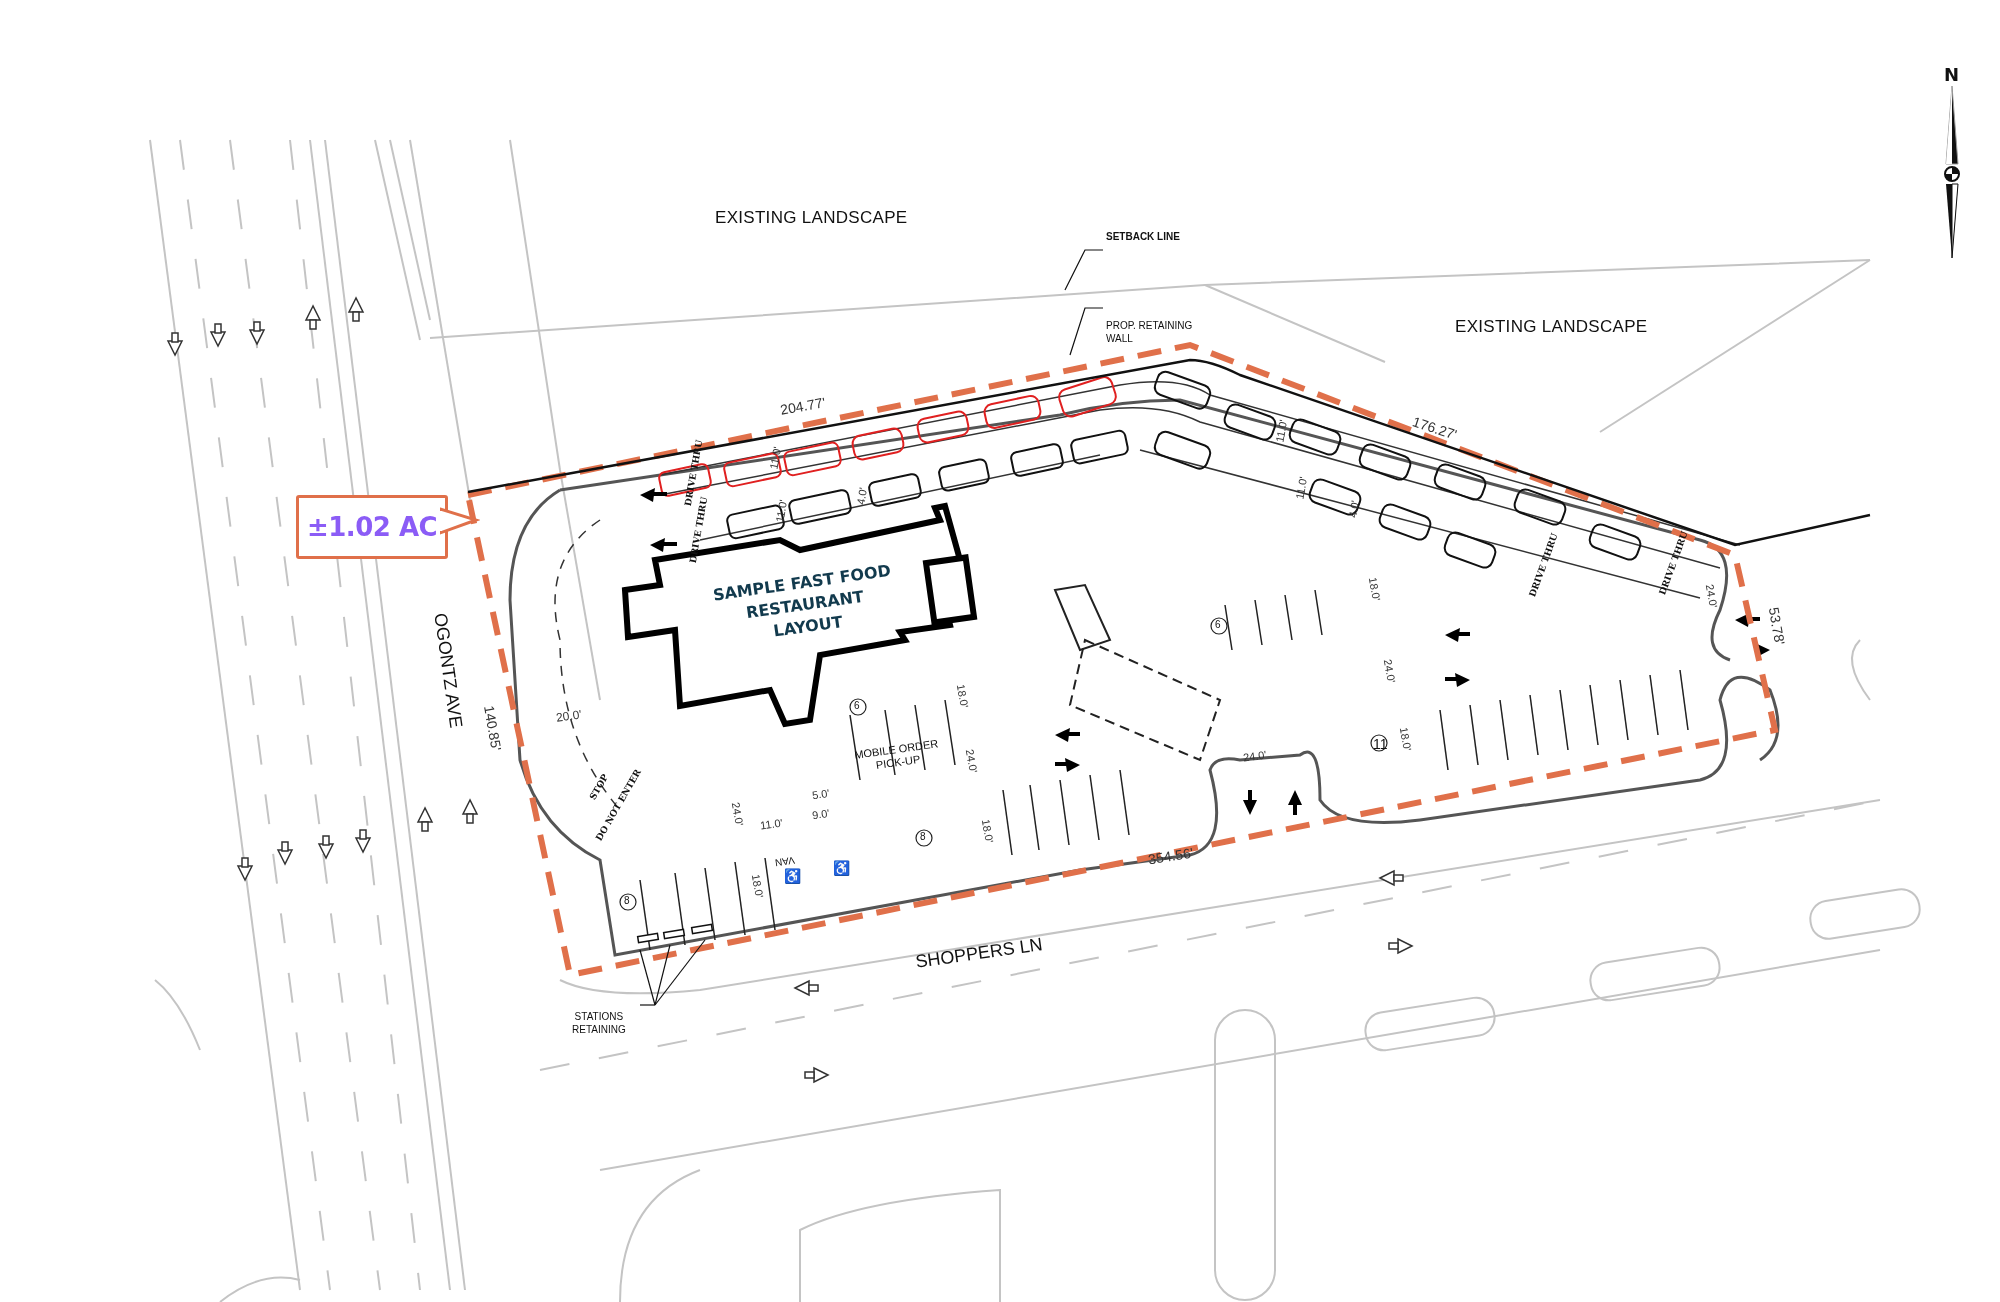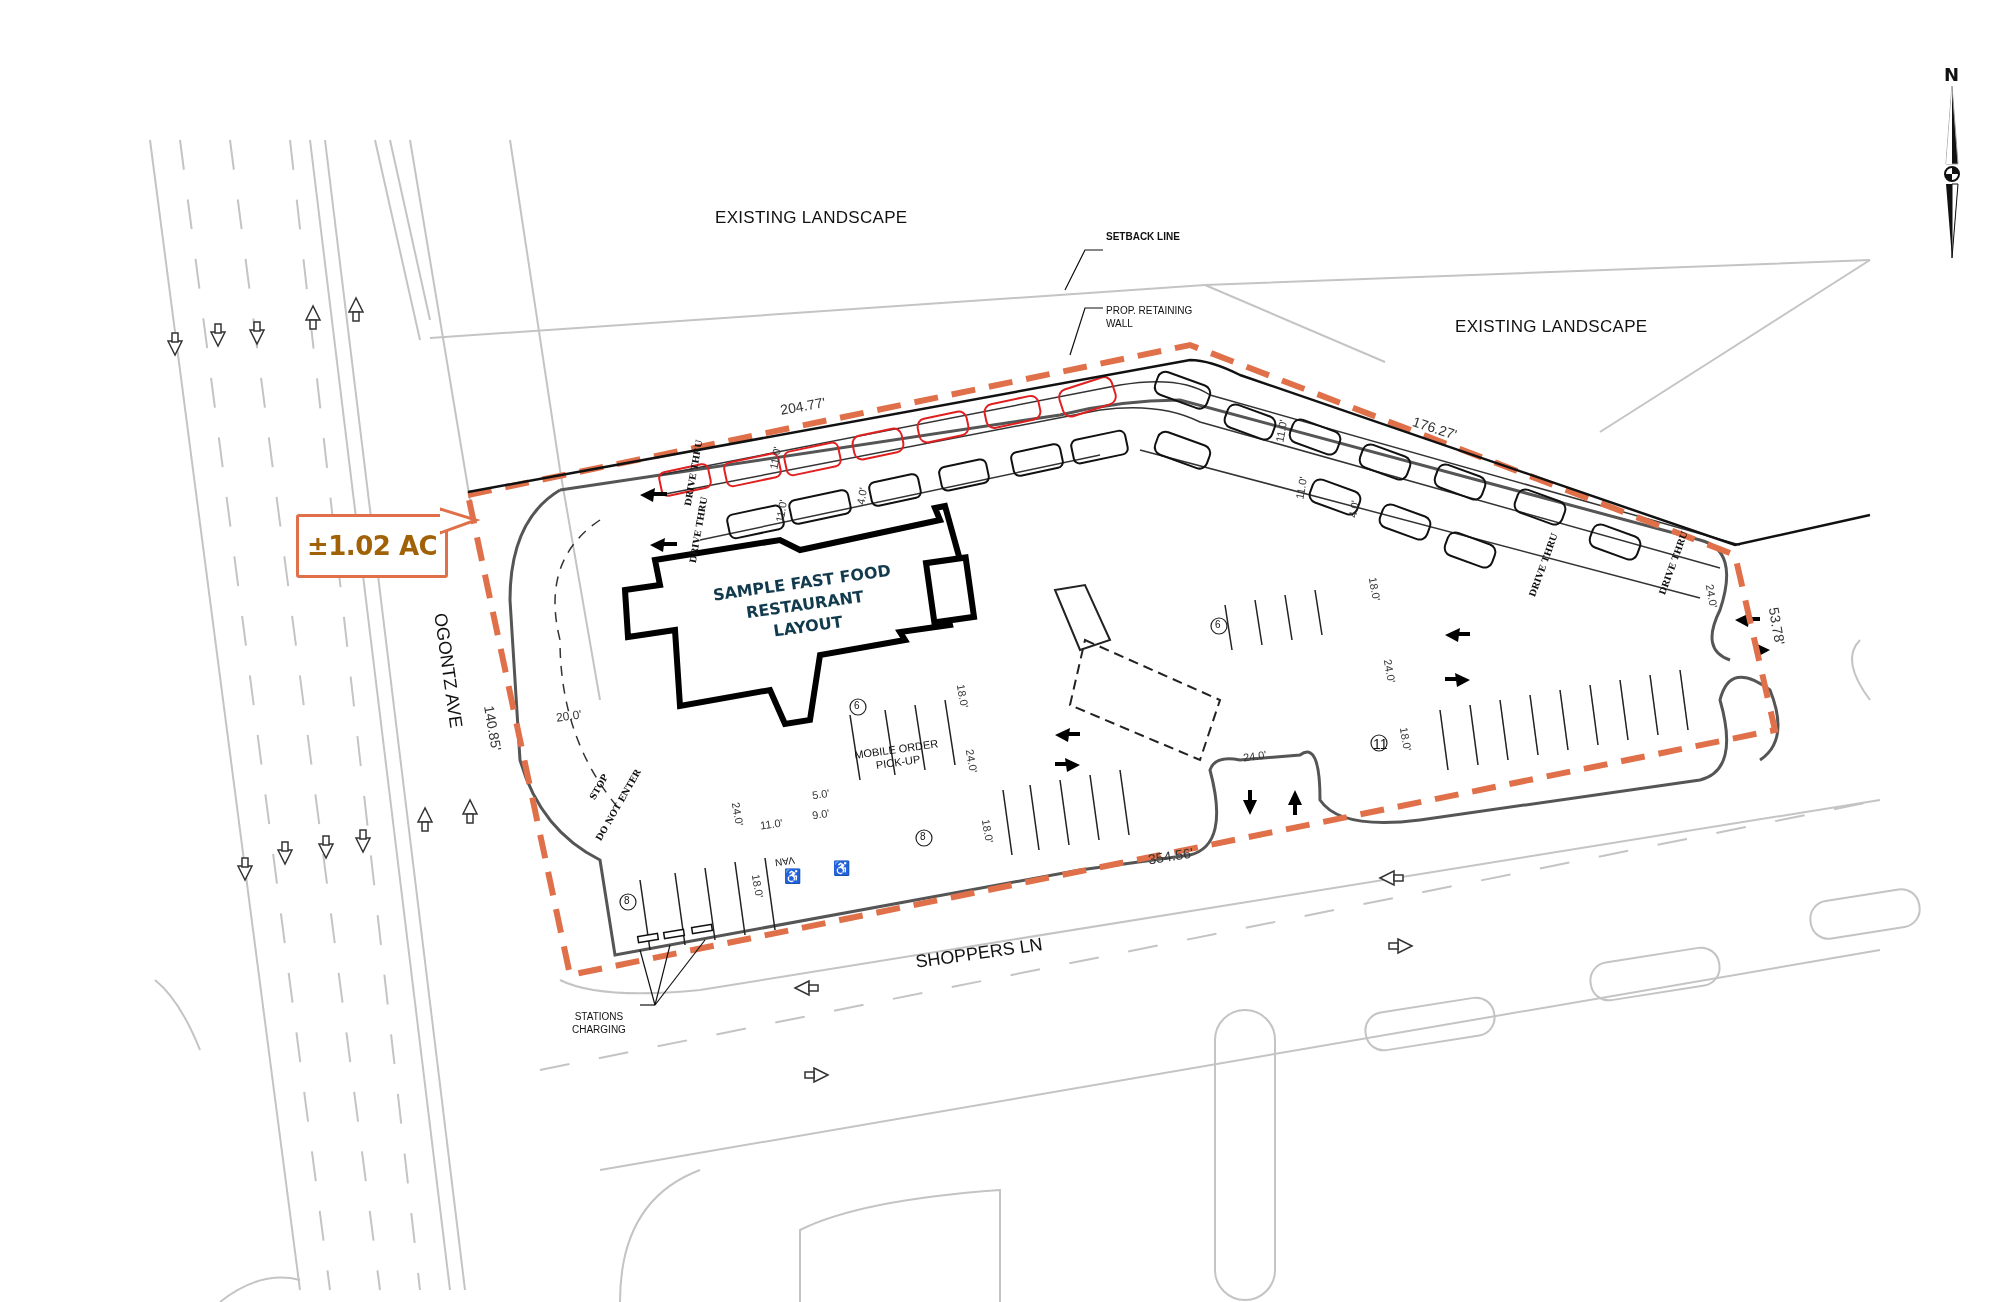--- a/index.html
+++ b/index.html
@@ -4,24 +4,24 @@
 <style>
   html, body { margin:0; padding:0; background:#ffffff; }
   body { width:2000px; height:1302px; position:relative; overflow:hidden; font-family:"Liberation Sans", sans-serif; }
   #plan { position:absolute; left:0; top:0; width:2000px; height:1302px; }
   .lbl { position:absolute; white-space:nowrap; color:#111; font-family:"Liberation Sans", sans-serif; }
   .landscape { font-size:17px; letter-spacing:0.3px; }
   .small-note { font-size:10px; line-height:13px; }
   .dim { font-size:14px; color:#333; }
   .street { font-size:18px; }
   .callout {
-    position:absolute; left:296px; top:514px; width:146px; height:58px;
+    position:absolute; left:296px; top:495px; width:146px; height:58px;
     border:3px solid #e0704a; background:#fff; border-radius:3px;
     display:flex; align-items:center; justify-content:center;
-    font-family:"DejaVu Sans", sans-serif; font-weight:bold; font-size:26px; color:#a16207;
+    font-family:"DejaVu Sans", sans-serif; font-weight:bold; font-size:26px; color:#8b5cf6;
     letter-spacing:-0.5px;
     text-align:right;
   }
   .bldg-title {
     position:absolute; left:715px; top:572px; width:180px;
     transform:rotate(-8deg); transform-origin:center;
     font-family:"DejaVu Sans", sans-serif; font-weight:bold; font-size:16px;
     color:#123a4d; text-align:center; line-height:22px;
   }
   .compass { position:absolute; left:1932px; top:64px; width:40px; height:200px; }
@@ -230,21 +230,21 @@
     <circle cx="858" cy="707" r="8"></circle>
     <circle cx="1219" cy="626" r="8"></circle>
     <circle cx="1379" cy="743" r="8"></circle>
   </g>
 </svg>
 
 <div class="lbl landscape" style="left:715px;top:208px;">EXISTING LANDSCAPE</div>
 <div class="lbl landscape" style="left:1455px;top:317px;">EXISTING LANDSCAPE</div>
 
 <div class="lbl small-note" style="left:1106px;top:230px;font-weight:bold;">SETBACK LINE</div>
-<div class="lbl small-note" style="left:1106px;top:304px;">
+<div class="lbl small-note" style="left:1106px;top:319px;">
   <div>PROP. RETAINING</div>
   <div>WALL</div>
 </div>
 
 <div class="callout">
   <span>±1.02 AC</span>
 </div>
 <svg style="position:absolute;left:440px;top:507px;" width="40" height="30">
   <polygon points="0,2 36,13 0,26" fill="#fff" stroke="#e0704a" stroke-width="3"></polygon>
   <rect x="-4" y="4" width="6" height="20" fill="#fff"></rect>
@@ -285,21 +285,21 @@
 <div class="lbl small-note" style="left:855px;top:743px;text-align:center;font-size:11px;transform:rotate(-8deg);">
   <div>MOBILE ORDER</div>
   <div>PICK-UP</div>
 </div>
 <div class="lbl small-note" style="left:775px;top:855px;font-size:10px;transform:rotate(172deg);">VAN</div>
 <span class="lbl" style="left:784px;top:868px;font-size:14px;">♿</span>
 <span class="lbl" style="left:833px;top:860px;font-size:14px;">♿</span>
 
 <div class="lbl small-note" style="left:572px;top:1010px;text-align:center;">
   <div>STATIONS</div>
-  <div>CHARGING</div>
+  <div>RETAINING</div>
 </div>
 
 <span class="lbl" style="left:624px;top:895px;font-size:10px;">8</span>
 <span class="lbl" style="left:920px;top:831px;font-size:10px;">8</span>
 <span class="lbl" style="left:854px;top:700px;font-size:10px;">6</span>
 <span class="lbl" style="left:1215px;top:619px;font-size:10px;">6</span>
 <span class="lbl" style="left:1373px;top:736px;font-size:14px;">11</span>
 
 <div class="lbl drive-thru" style="left:660px;top:468px;transform:rotate(-80deg);color:#111;">DRIVE THRU</div>
 <div class="lbl drive-thru" style="left:665px;top:525px;transform:rotate(-80deg);">DRIVE THRU</div>

